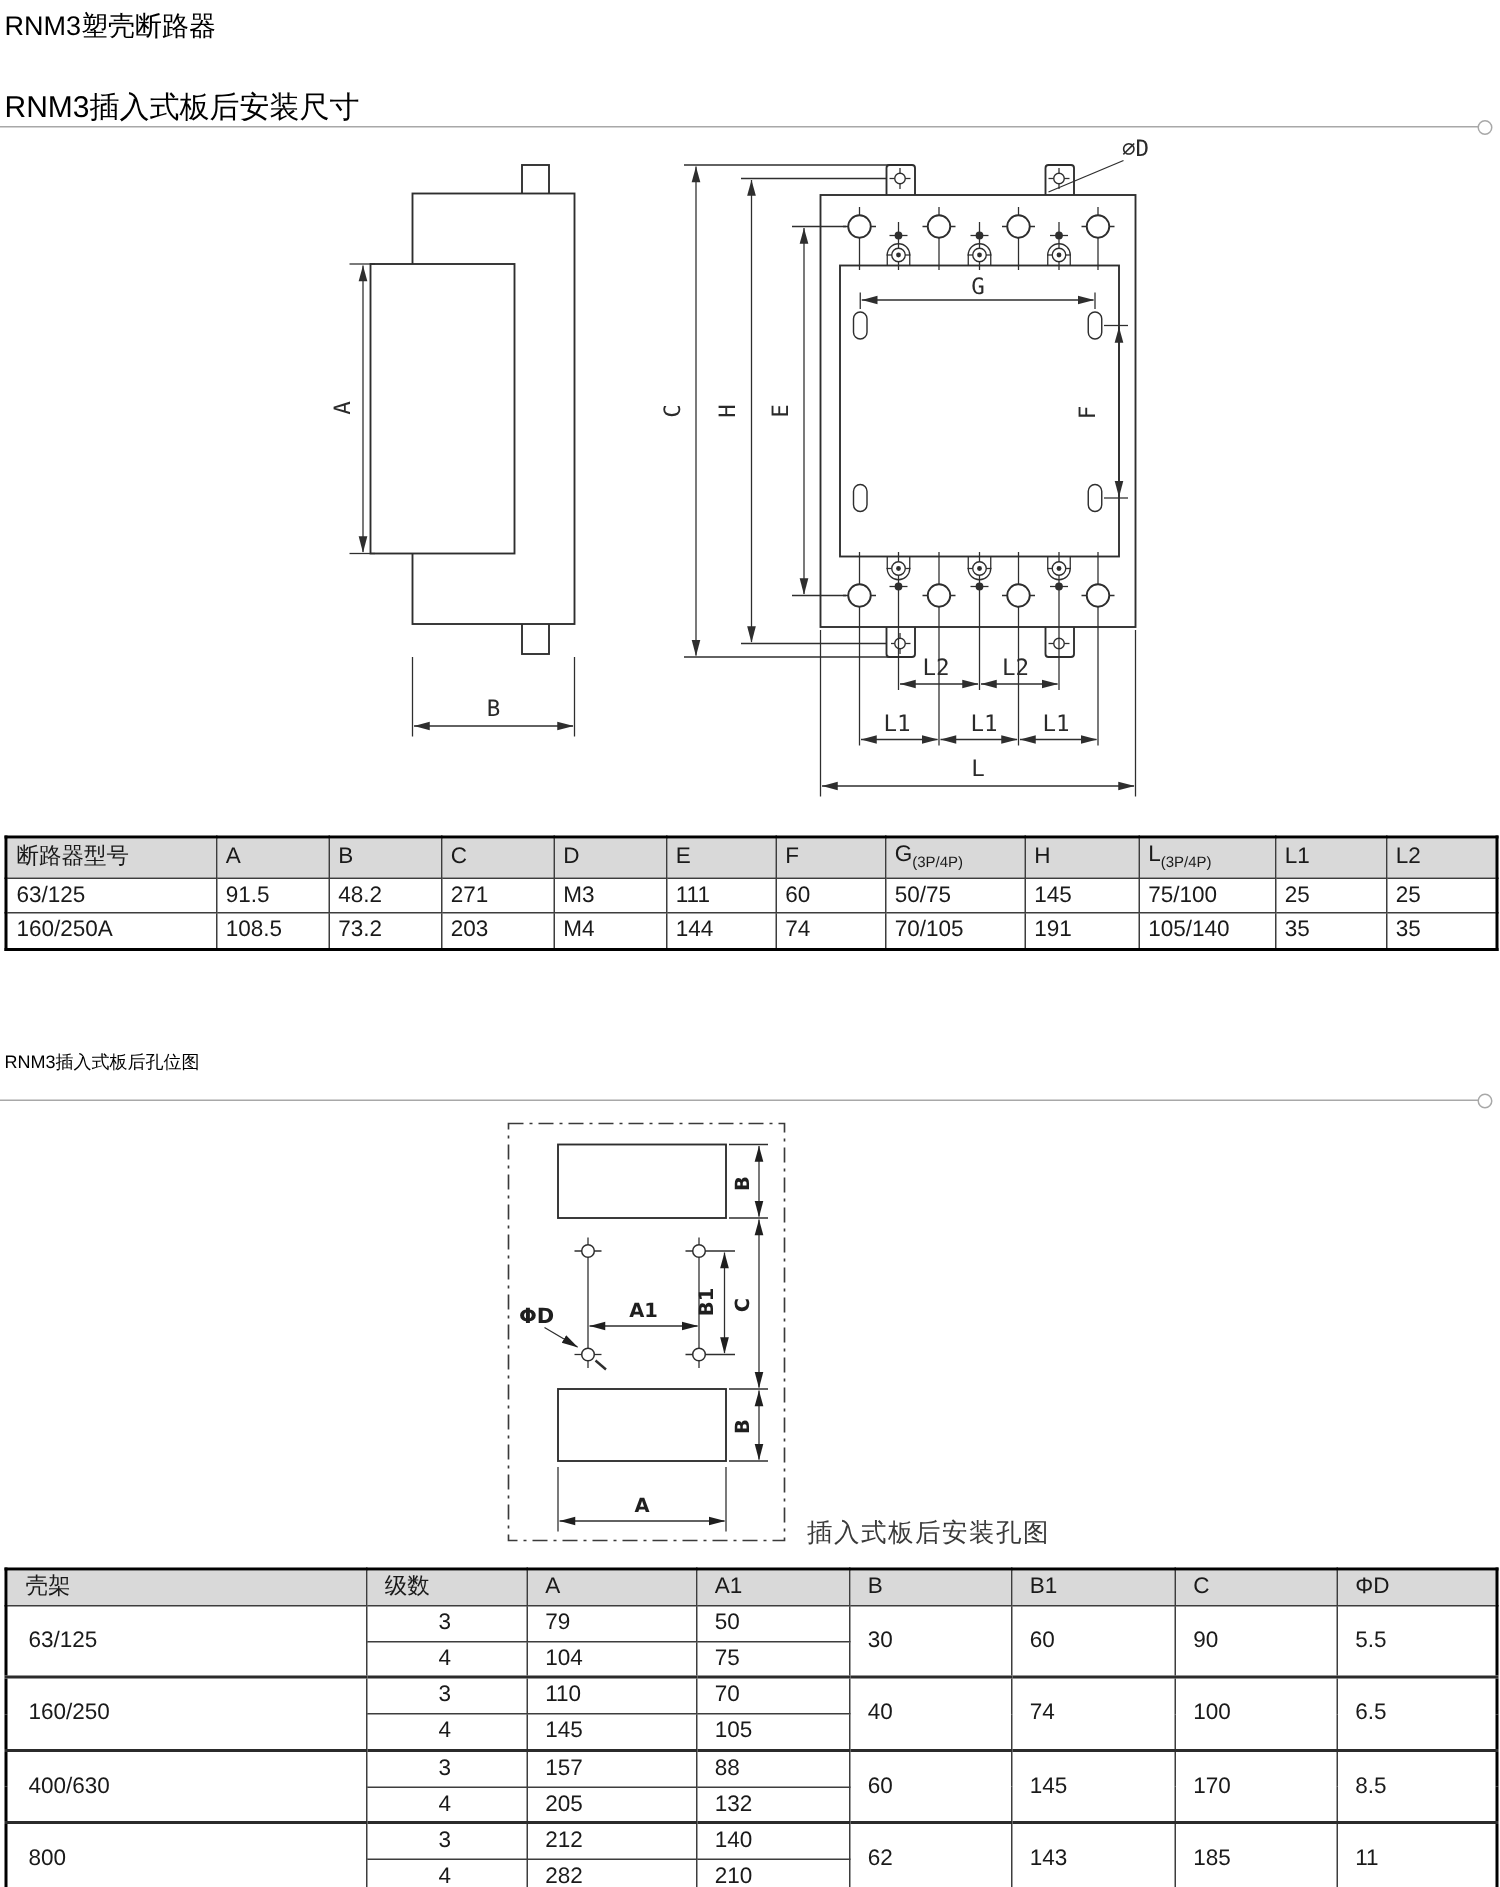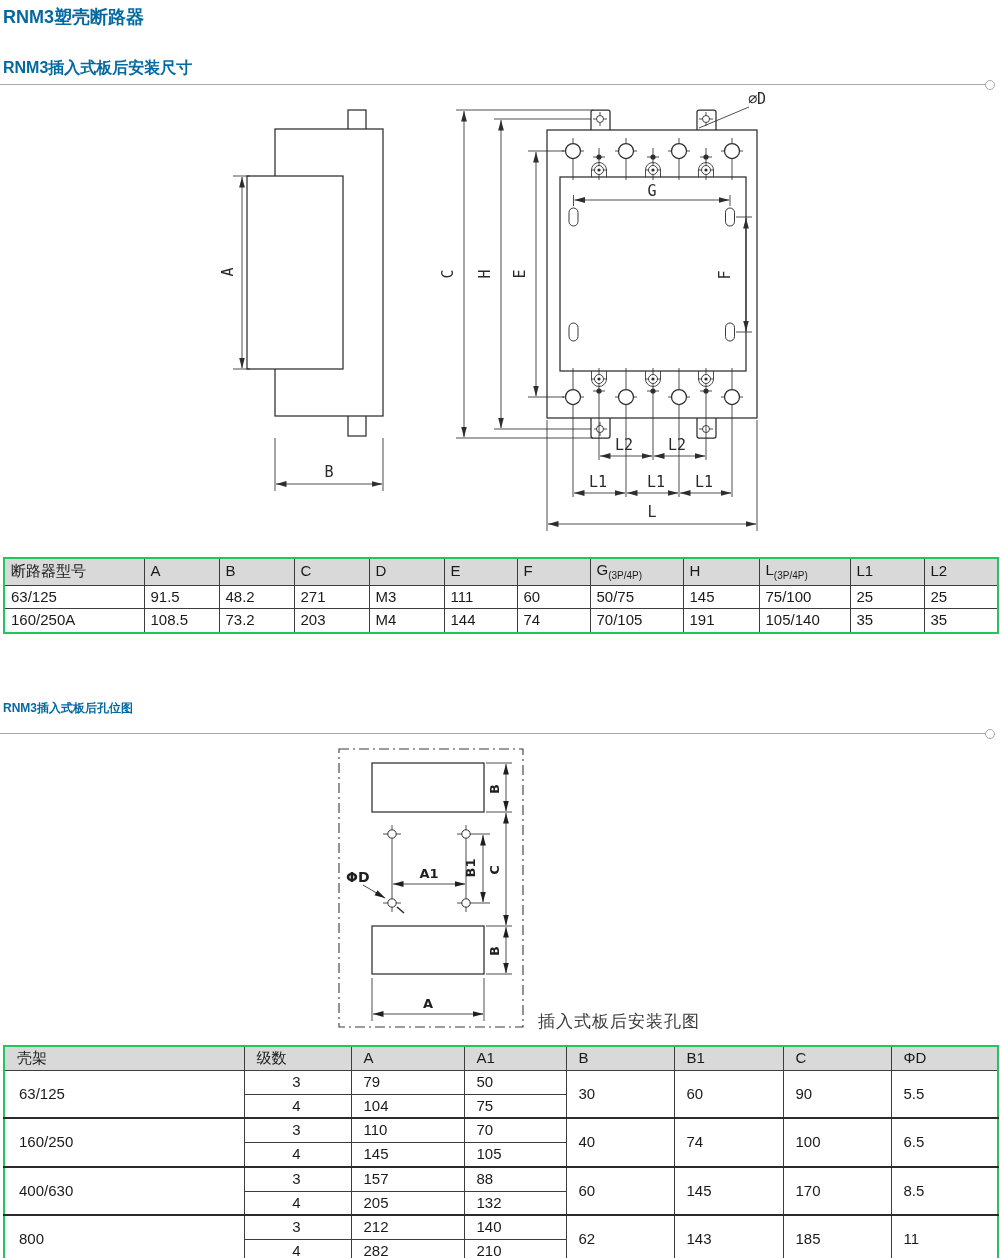--- a/index.html
+++ b/index.html
@@ -1,35 +1,35 @@
 <!DOCTYPE html>
 <html><head>
 <meta charset="utf-8">
 <style>
   html,body{margin:0;padding:0;background:#fff;}
   #page{position:relative;width:1000px;height:1258px;background:#fff;overflow:hidden;
         font-family:"Liberation Sans", sans-serif;}
-  .blue-head{position:absolute;left:3px;color:#0369a1;font-weight:bold;white-space:nowrap;}
+  .blue-head{position:absolute;left:3px;color:#000000;font-weight:normal;white-space:nowrap;}
   #doc-title{top:5px;font-size:18px;}
-  #sec1-head{top:58px;font-size:16px;}
+  #sec1-head{top:58px;font-size:20px;}
   #sec2-head{top:700px;font-size:12px;}
   .rule{position:absolute;left:0;width:986px;height:1px;background:#a8a8a8;}
   .rule-dot{position:absolute;left:985px;width:8px;height:8px;border:1px solid #a8a8a8;
             border-radius:50%;background:#fff;}
   .drawing{position:absolute;}
   .ol{fill:#fff;stroke:#2e2e2e;stroke-width:1.25;}
   .nf{fill:none;stroke:#2e2e2e;stroke-width:1.25;}
   .tl{fill:none;stroke:#2e2e2e;stroke-width:0.85;}
   .dim{fill:none;stroke:#2e2e2e;stroke-width:0.85;}
   .dot{fill:#2e2e2e;stroke:none;}
   .cadtxt{font-family:"DejaVu Sans Mono", monospace;font-size:15px;font-weight:400;fill:#2a2a2a;}
   .cadtxt2{font-family:"DejaVu Sans", sans-serif;font-size:13px;font-weight:700;fill:#1f1f1f;}
   .caption{position:absolute;left:538px;top:1010px;font-size:17px;color:#3a3a3a;letter-spacing:1px;}
   table.dtab{position:absolute;left:3px;border-collapse:collapse;table-layout:fixed;width:994px;
-             border:2px solid #22c55e;}
+             border:2px solid #000000;}
   table.dtab th, table.dtab td{border:1px solid #3d3d3d;font-size:15px;line-height:1.25;
              color:#1a1a1a;text-align:left;padding:2px 2px 2px 6px;font-weight:400;
              white-space:nowrap;overflow:hidden;}
   table.dtab thead th{background:#d9d9d9;}
   #table1{top:557px;}
   #table2{top:1045px;}
   #table2 th, #table2 td{padding-left:12px;}
   #table2 td.frame{padding-left:14px;}
   #table2 td.poles{text-align:center;padding-left:0;}
   #table2 tr.gsep td{border-top:2px solid #2b2b2b;}

